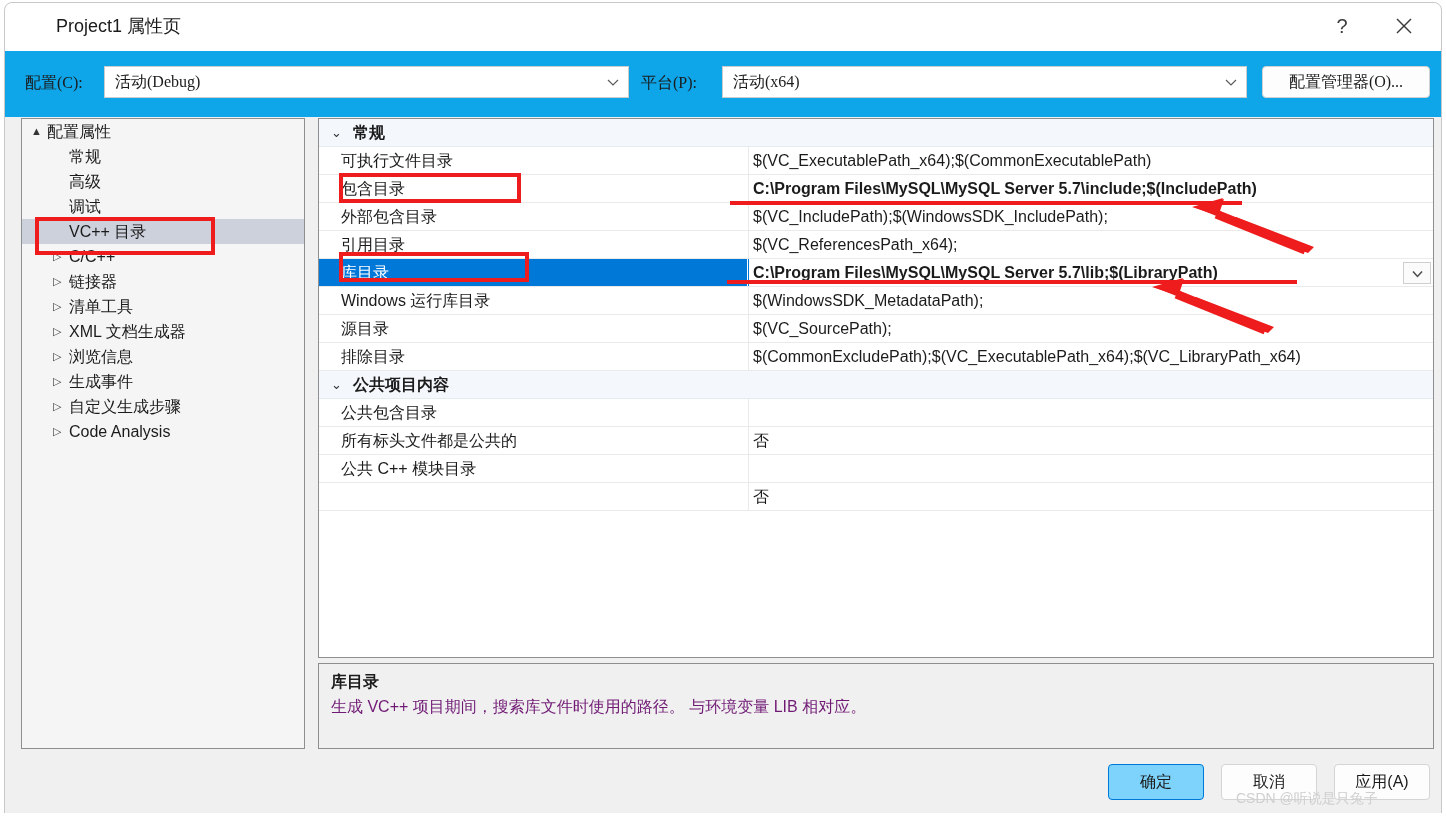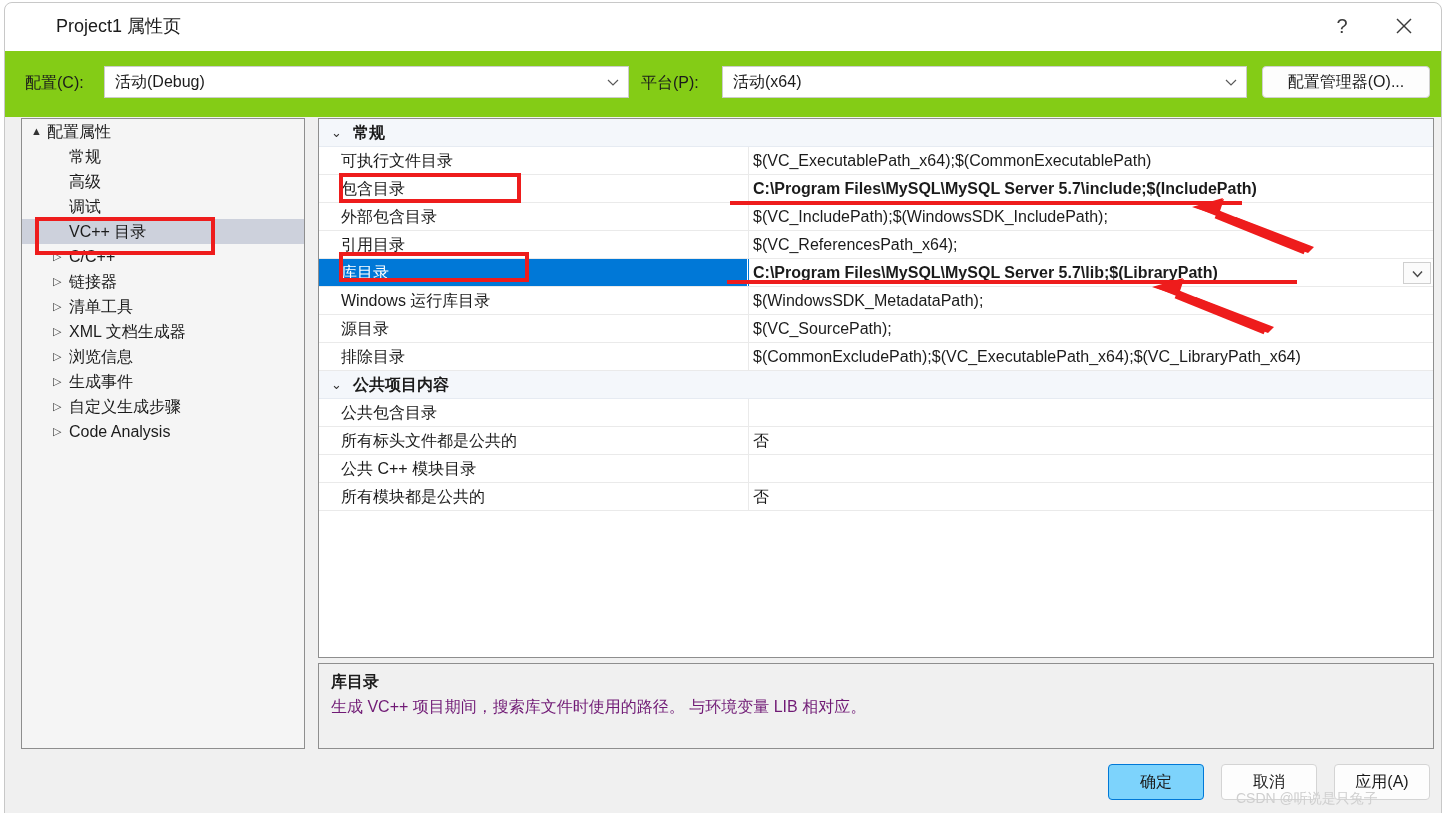--- a/index.html
+++ b/index.html
@@ -52,21 +52,22 @@
   }
   #help-button { right: 76px; }
   #close-button { right: 14px; }
   #close-button svg { display:block; }
 
   
   #configbar {
     position: absolute;
     left: 0; top: 48px;
     width: 100%; height: 66px;
-    background: #84cc16;
+    background: #0ea5e9;
+    font-family: Liberation Serif, serif;
   }
   .cfg-label {
     position: absolute;
     font-size: 16px;
     color: #1b1b1b;
     top: 22px;
     white-space: nowrap;
   }
   #config-label { left: 20px; }
   #platform-label { left: 636px; }
@@ -474,21 +475,20 @@
           <div class="pname">所有标头文件都是公共的</div>
           <div class="pvalsep"></div>
           <div class="pval">否</div>
         </div>
         <div class="prop-row">
           <div class="pname">公共 C++ 模块目录</div>
           <div class="pvalsep"></div>
           <div class="pval"></div>
         </div>
         <div class="prop-row">
-          <div class="pname">所有模块都是公共的</div>
           <div class="pvalsep"></div>
           <div class="pval">否</div>
         </div>
       </div>
   </div>
 
   <div id="description">
     <div id="desc-title">库目录</div>
     <div id="desc-body">生成 VC++ 项目期间，搜索库文件时使用的路径。 与环境变量 LIB 相对应。</div>
   </div>

